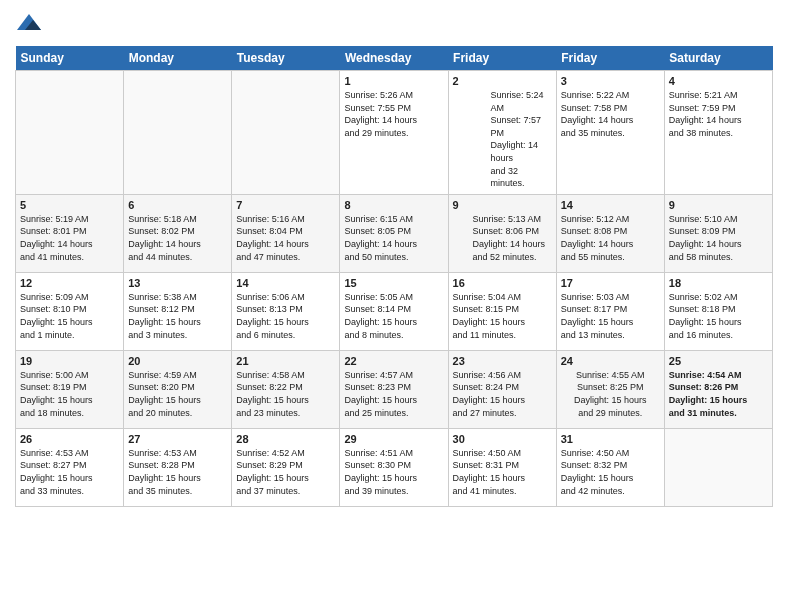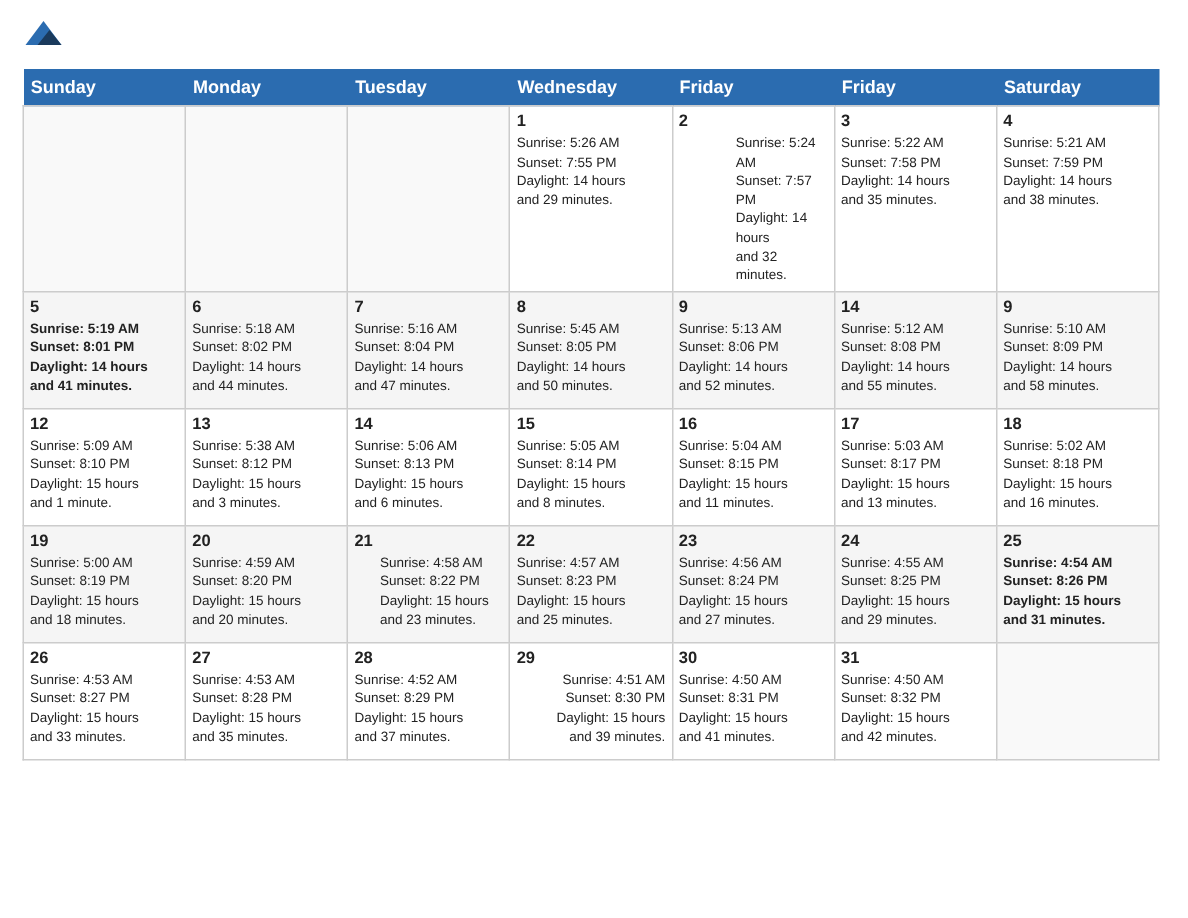--- a/index.html
+++ b/index.html
@@ -145,49 +145,49 @@
             <div class="day-number">4</div>
             <div class="day-info" style="white-space: pre-line;">Sunrise: 5:21 AM
 Sunset: 7:59 PM
 Daylight: 14 hours
 and 38 minutes.</div>
           </td>
         </tr>
         <tr>
           <td>
             <div class="day-number">5</div>
-            <div class="day-info" style="white-space: pre-line; font-weight: bold;">Sunrise: 5:19 AM
+            <div class="day-info" style="white-space: pre-line;">Sunrise: 5:19 AM
 Sunset: 8:01 PM
 Daylight: 14 hours
 and 41 minutes.</div>
           </td>
           <td>
             <div class="day-number">6</div>
             <div class="day-info" style="white-space: pre-line;">Sunrise: 5:18 AM
 Sunset: 8:02 PM
 Daylight: 14 hours
 and 44 minutes.</div>
           </td>
           <td>
             <div class="day-number">7</div>
             <div class="day-info" style="white-space: pre-line;">Sunrise: 5:16 AM
 Sunset: 8:04 PM
 Daylight: 14 hours
 and 47 minutes.</div>
           </td>
           <td>
             <div class="day-number">8</div>
-            <div class="day-info" style="white-space: pre-line;">Sunrise: 5:45 AM
+            <div class="day-info" style="white-space: pre-line;">Sunrise: 6:15 AM
 Sunset: 8:05 PM
 Daylight: 14 hours
 and 50 minutes.</div>
           </td>
           <td>
             <div class="day-number">9</div>
-            <div class="day-info" style="white-space: pre-line;">Sunrise: 5:13 AM
+            <div class="day-info" style="white-space: pre-line; margin-left: 20px;">Sunrise: 5:13 AM
 Sunset: 8:06 PM
 Daylight: 14 hours
 and 52 minutes.</div>
           </td>
           <td>
             <div class="day-number">14</div>
             <div class="day-info" style="white-space: pre-line;">Sunrise: 5:12 AM
 Sunset: 8:08 PM
 Daylight: 14 hours
 and 55 minutes.</div>
@@ -261,42 +261,42 @@
           </td>
           <td>
             <div class="day-number">20</div>
             <div class="day-info" style="white-space: pre-line;">Sunrise: 4:59 AM
 Sunset: 8:20 PM
 Daylight: 15 hours
 and 20 minutes.</div>
           </td>
           <td>
             <div class="day-number">21</div>
-            <div class="day-info" style="white-space: pre-line; margin-left: 17px;">Sunrise: 4:58 AM
+            <div class="day-info" style="white-space: pre-line;">Sunrise: 4:58 AM
 Sunset: 8:22 PM
 Daylight: 15 hours
 and 23 minutes.</div>
           </td>
           <td>
             <div class="day-number">22</div>
             <div class="day-info" style="white-space: pre-line;">Sunrise: 4:57 AM
 Sunset: 8:23 PM
 Daylight: 15 hours
 and 25 minutes.</div>
           </td>
           <td>
             <div class="day-number">23</div>
             <div class="day-info" style="white-space: pre-line;">Sunrise: 4:56 AM
 Sunset: 8:24 PM
 Daylight: 15 hours
 and 27 minutes.</div>
           </td>
           <td>
             <div class="day-number">24</div>
-            <div class="day-info" style="white-space: pre-line;">Sunrise: 4:55 AM
+            <div class="day-info" style="white-space: pre-line; text-align: center;">Sunrise: 4:55 AM
 Sunset: 8:25 PM
 Daylight: 15 hours
 and 29 minutes.</div>
           </td>
           <td>
             <div class="day-number">25</div>
             <div class="day-info" style="white-space: pre-line; font-weight: bold;">Sunrise: 4:54 AM
 Sunset: 8:26 PM
 Daylight: 15 hours
 and 31 minutes.</div>
@@ -319,21 +319,21 @@
           </td>
           <td>
             <div class="day-number">28</div>
             <div class="day-info" style="white-space: pre-line;">Sunrise: 4:52 AM
 Sunset: 8:29 PM
 Daylight: 15 hours
 and 37 minutes.</div>
           </td>
           <td>
             <div class="day-number">29</div>
-            <div class="day-info" style="white-space: pre-line; text-align: right;">Sunrise: 4:51 AM
+            <div class="day-info" style="white-space: pre-line;">Sunrise: 4:51 AM
 Sunset: 8:30 PM
 Daylight: 15 hours
 and 39 minutes.</div>
           </td>
           <td>
             <div class="day-number">30</div>
             <div class="day-info" style="white-space: pre-line;">Sunrise: 4:50 AM
 Sunset: 8:31 PM
 Daylight: 15 hours
 and 41 minutes.</div>

